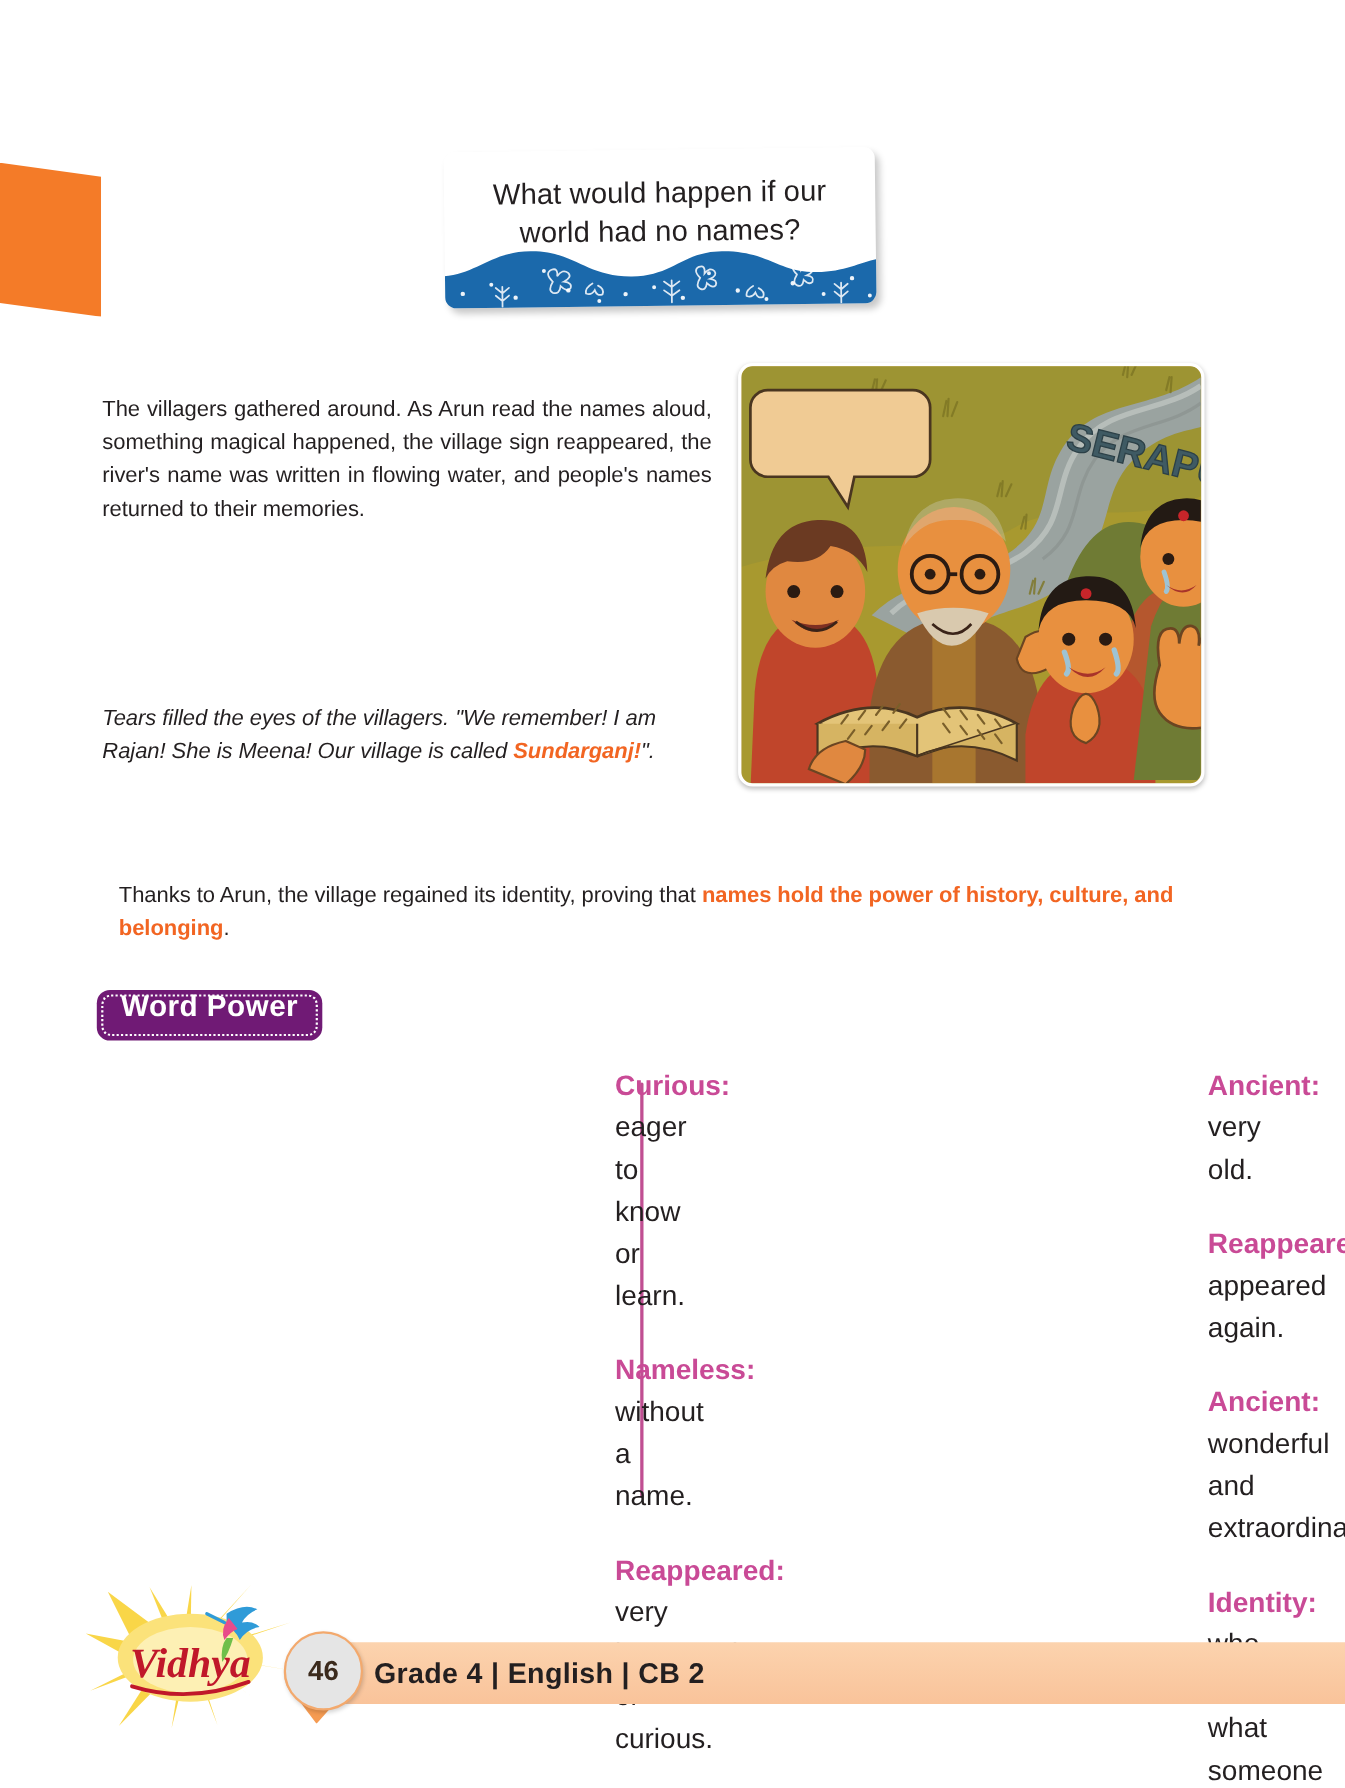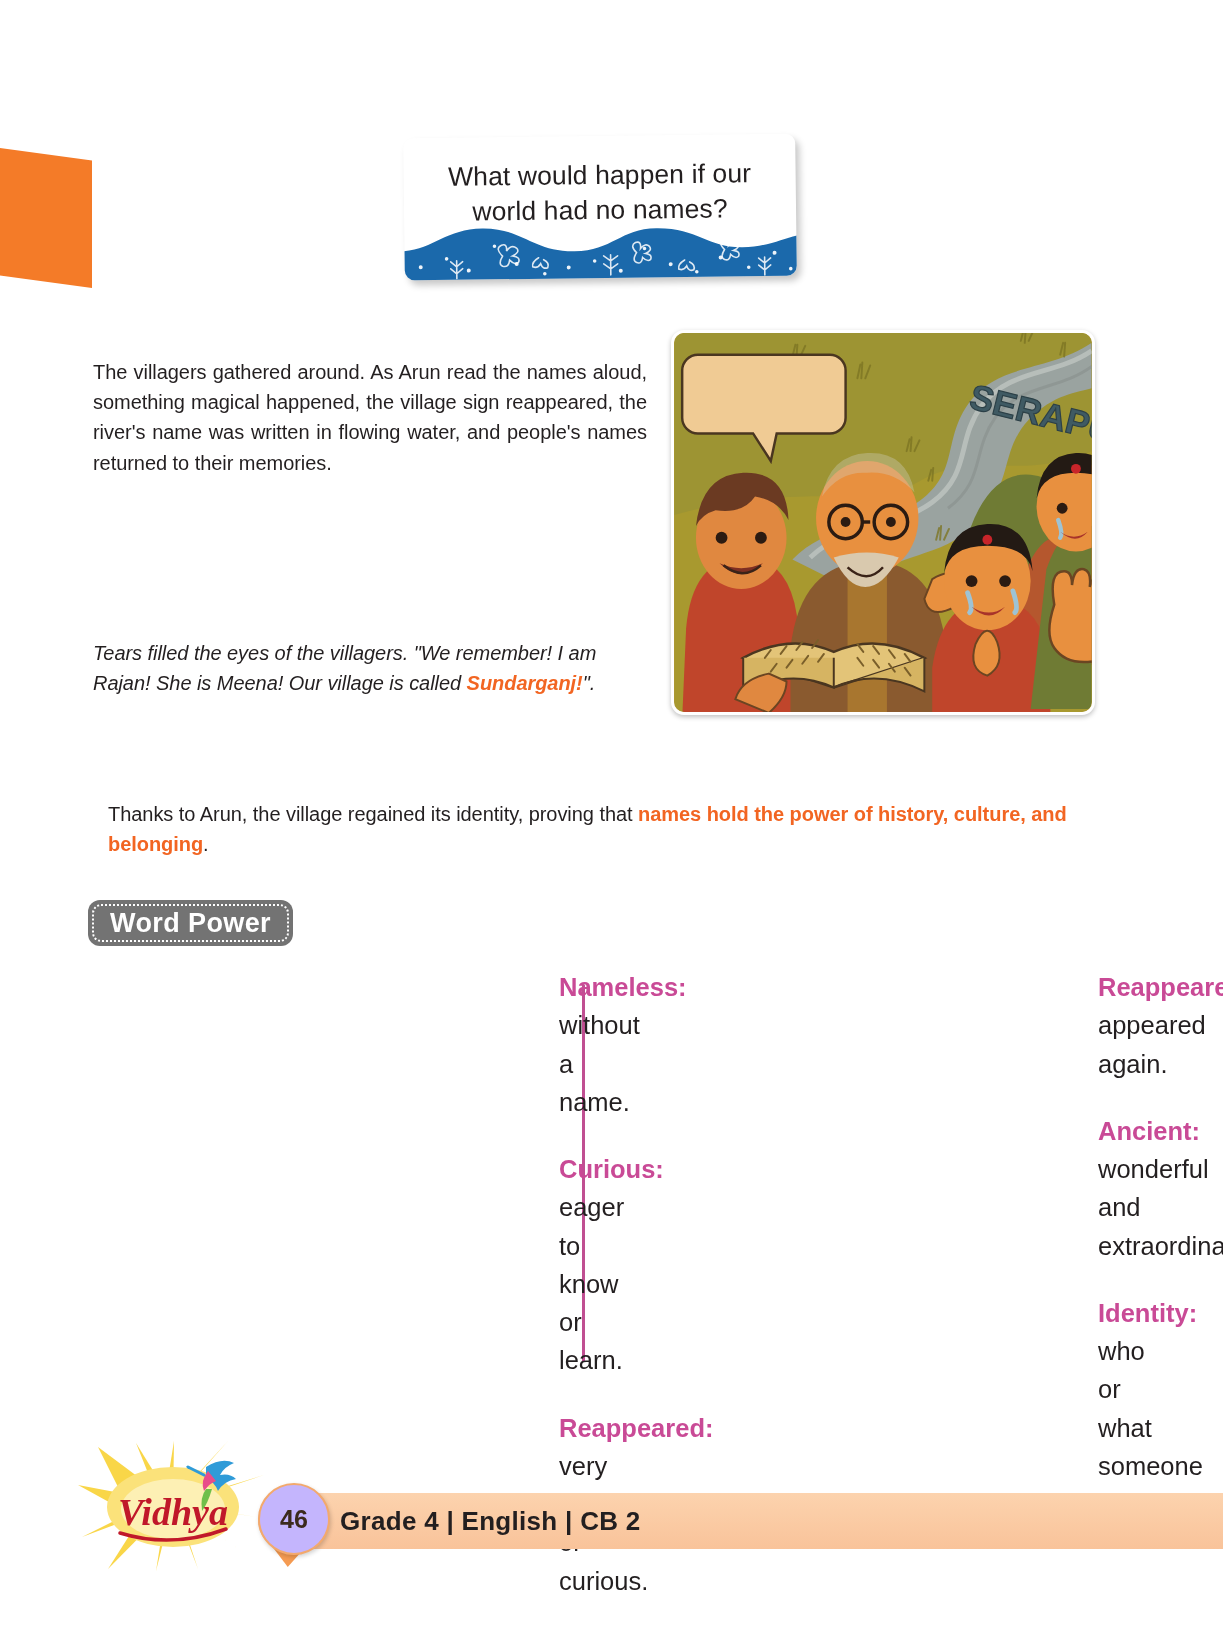--- a/index.html
+++ b/index.html
@@ -91,24 +91,23 @@
   }
   .illus svg { display: block; width: 100%; height: 100%; }
 
   
   .wp-badge {
     position: absolute;
     left: 88px;
     top: 900px;
     height: 46px;
     padding: 0 22px;
-    background: #737373;
+    background: #701a75;
     border-radius: 12px;
     display: flex;
-    align-items: center;
     box-sizing: border-box;
   }
   .wp-badge::before {
     content: "";
     position: absolute;
     left: 4px; right: 4px; top: 4px; bottom: 4px;
     border: 2.5px dotted #ffffff;
     border-radius: 9px;
     pointer-events: none;
   }
@@ -187,21 +186,21 @@
     background: #f59b52;
     clip-path: polygon(0% 0%, 100% 0%, 46% 100%);
   }
   .page-circle {
     position: absolute;
     left: 258px;
     bottom: 70px;
     width: 68px;
     height: 68px;
     border-radius: 50%;
-    background: #c4b5fd;
+    background: #e5e5e5;
     border: 2.5px solid #f3a96d;
     display: flex;
     align-items: center;
     justify-content: center;
     font-size: 25px;
     font-weight: bold;
     color: #3b2a1c;
     box-shadow: 1px 2px 4px rgba(0,0,0,0.18);
   }
   .footer-text {
@@ -370,26 +369,27 @@
   </svg>
 </div>
 
 <div class="wp-badge">
   <span class="wp-label">Word Power</span>
 </div>
 
 <div class="vdivider"></div>
 <div class="vocab">
   <div class="vocab-col left">
+    <div class="vocab-item"><span class="term">Curious:</span> <span>eager to know or learn.</span></div>
     <div class="vocab-item"><span class="term">Nameless:</span> <span>without a name.</span></div>
-    <div class="vocab-item"><span class="term">Curious:</span> <span>eager to know or learn.</span></div>
     <div class="vocab-item"><span class="term">Reappeared:</span> <span>very interested or curious.</span></div>
 
   </div>
   <div class="vocab-col right">
+    <div class="vocab-item"><span class="term">Ancient:</span> <span>very old.</span></div>
     <div class="vocab-item"><span class="term">Reappeared:</span> <span>appeared again.</span></div>
     <div class="vocab-item"><span class="term">Ancient:</span> <span>wonderful and extraordinary.</span></div>
     <div class="vocab-item"><span class="term">Identity:</span> <span>who or what someone is.</span></div>
 
   </div>
 </div>
 
 <div class="footer">
   <div class="footer-bar-shadow"></div>
   <div class="footer-bar"></div>

